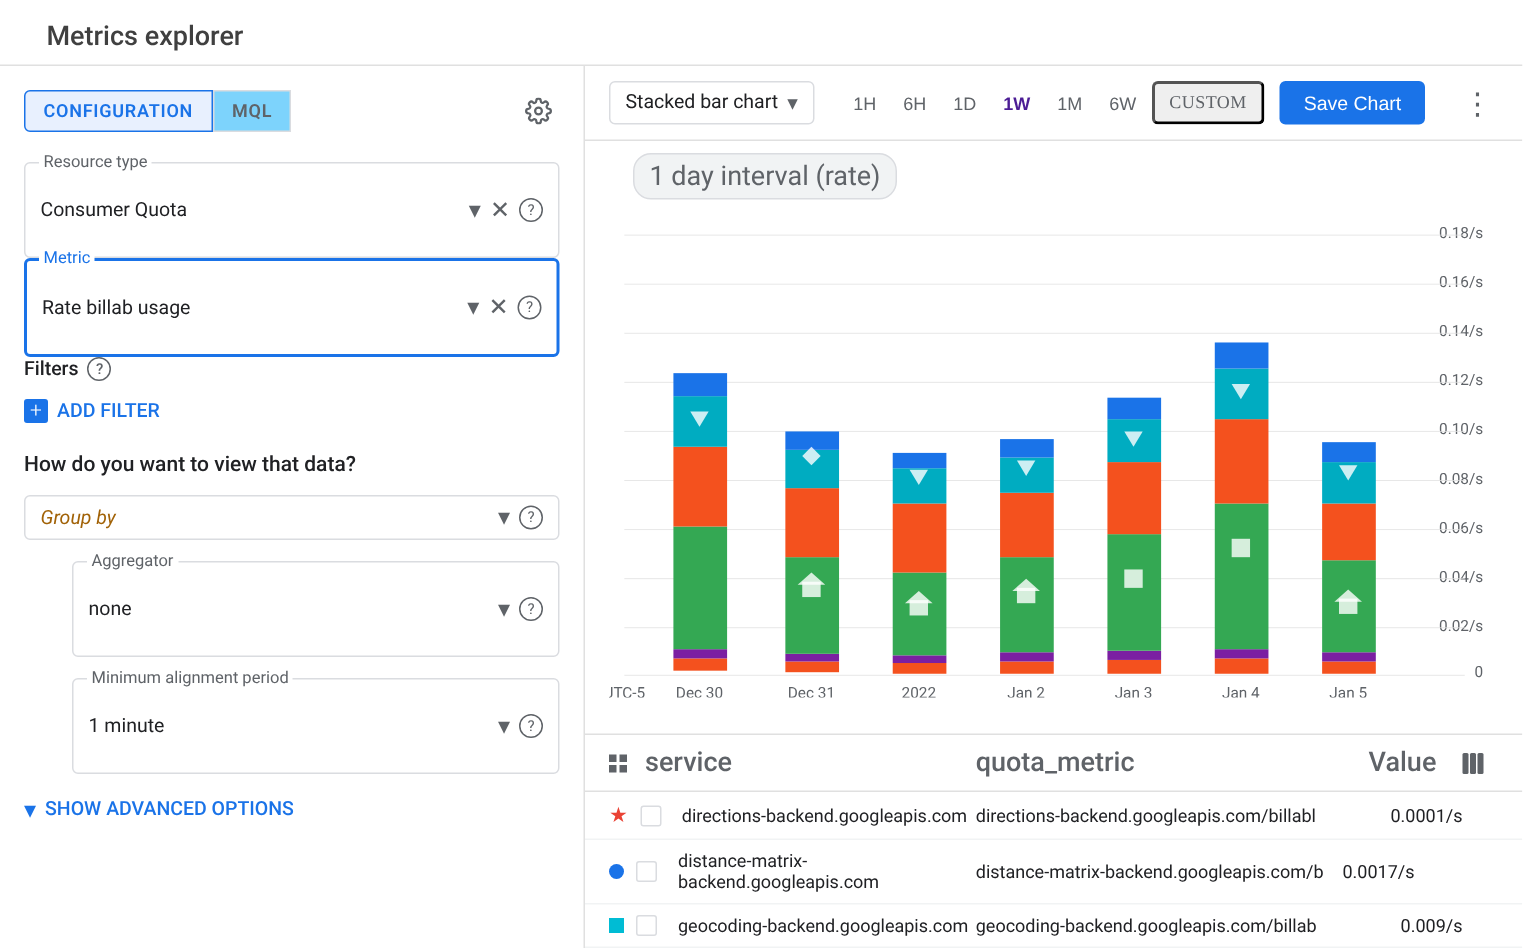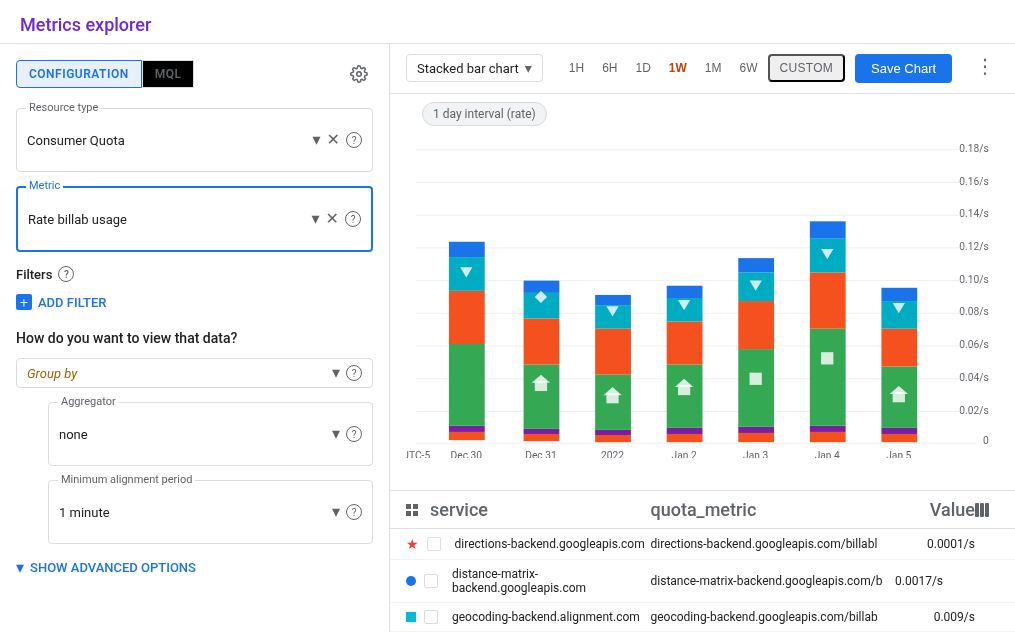--- a/index.html
+++ b/index.html
@@ -1,22 +1,22 @@
 <!DOCTYPE html>
 <html><head>
   <meta charset="utf-8">
   <style>
     * { box-sizing: border-box; margin: 0; padding: 0; }
     body { font-family: 'Google Sans', Roboto, Arial, sans-serif; font-size: 13px; background: #fff; color: #202124; }
 
     .app-header {
-      padding: 14px 16px 8px 20px;
+      padding: 14px 16px 8px 31px;
       font-size: 18px;
       font-weight: 500;
-      color: #6d28d9;
+      color: #404040;
       border-bottom: 1px solid #e0e0e0;
     }
 
     .main-layout {
       display: flex;
       height: calc(633px - 45px);
     }
 
     .left-panel {
       width: 390px;
@@ -33,34 +33,33 @@
       border-bottom: none;
     }
 
     .tab {
       padding: 6px 12px;
       font-size: 12px;
       font-weight: 600;
       cursor: pointer;
       border: 1px solid #dadce0;
       color: #5f6368;
-      background: #000000;
+      background: #7dd3fc;
       letter-spacing: 0.5px;
     }
     .tab.active {
       color: #1a73e8;
       border-color: #1a73e8;
       background: #e8f0fe;
       z-index: 1;
     }
     .tab:first-child { border-radius: 4px 0 0 4px; }
     .tab:last-child { border-radius: 0 4px 4px 0; border-left: none; }
 
     .field-group {
-      margin-bottom: 14px;
       position: relative;
     }
 
     .field-label {
       font-size: 11px;
       color: #5f6368;
       background: #fff;
       position: absolute;
       top: -7px;
       left: 10px;
@@ -181,21 +180,21 @@
 
     .right-panel {
       flex: 1;
       display: flex;
       flex-direction: column;
       overflow: hidden;
     }
 
     .chart-toolbar {
       display: flex;
-      align-items: flex-start;
+      align-items: center;
       padding: 10px 16px;
       border-bottom: 1px solid #e0e0e0;
       gap: 10px;
     }
 
     .chart-type-selector {
       display: flex;
       align-items: center;
       gap: 6px;
       border: 1px solid #dadce0;
@@ -216,32 +215,33 @@
       padding: 5px 8px;
       font-size: 12px;
       color: #5f6368;
       cursor: pointer;
       border-radius: 4px;
       font-weight: 500;
       background: transparent;
       border: none;
     }
     .time-btn.active {
-      color: #c2410c;
+      color: #4c1d95;
       font-weight: 600;
     }
 
     .custom-btn {
       padding: 5px 10px;
       font-size: 12px;
       color: #5f6368;
       cursor: pointer;
       border-radius: 4px;
       font-weight: 500;
       letter-spacing: 0.3px;
+      font-family: Liberation Serif, serif;
     }
 
     .save-chart-btn {
       background: #1a73e8;
       color: #fff;
       border: none;
       border-radius: 4px;
       padding: 7px 16px;
       font-size: 13px;
       font-weight: 500;
@@ -256,21 +256,21 @@
       padding: 0 4px;
       margin-left: auto;
     }
 
     .interval-badge {
       display: inline-block;
       background: #f1f3f4;
       border: 1px solid #dadce0;
       border-radius: 12px;
       padding: 4px 10px;
-      font-size: 12px;
+      font-size: 18px;
       color: #5f6368;
       margin: 8px 16px;
     }
 
     .chart-area {
       flex: 1;
       padding: 0 16px;
       position: relative;
       min-height: 300px;
     }
@@ -300,21 +300,21 @@
       flex: 2;
       display: flex;
       align-items: center;
       gap: 8px;
     }
     .legend-col-quota {
       flex: 2;
     }
     .legend-col-value {
       flex: 0 0 80px;
-      text-align: right;
+      text-align: center;
     }
     .legend-col-vis {
       flex: 0 0 24px;
       text-align: center;
     }
 
     .legend-table-row {
       display: flex;
       align-items: center;
       padding: 7px 16px;
@@ -628,21 +628,21 @@
         <div class="legend-col-value" style="text-align:left;">
           <span>0.0017/s</span>
         </div>
         <div class="legend-col-vis"></div>
       </div>
 
       <div class="legend-table-row">
         <div class="legend-col-service">
           <div style="width:10px;height:10px;background:#00bcd4;flex-shrink:0;"></div>
           <div class="row-checkbox"></div>
-          <span style="margin-left:6px;">geocoding-backend.alignment.com</span>
+          <span style="margin-left:6px;">geocoding-backend.googleapis.com</span>
         </div>
         <div class="legend-col-quota">
           <span>geocoding-backend.googleapis.com/billab</span>
         </div>
         <div class="legend-col-value" style="text-align:right;">
           <span>0.009/s</span>
         </div>
         <div class="legend-col-vis"></div>
       </div>
     </div>

